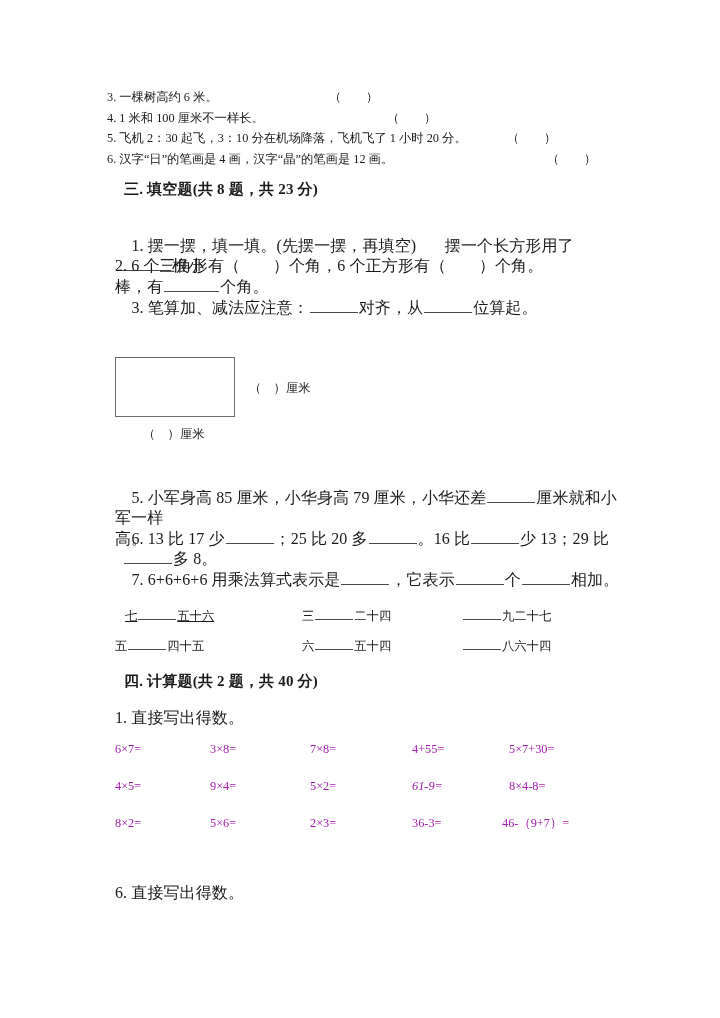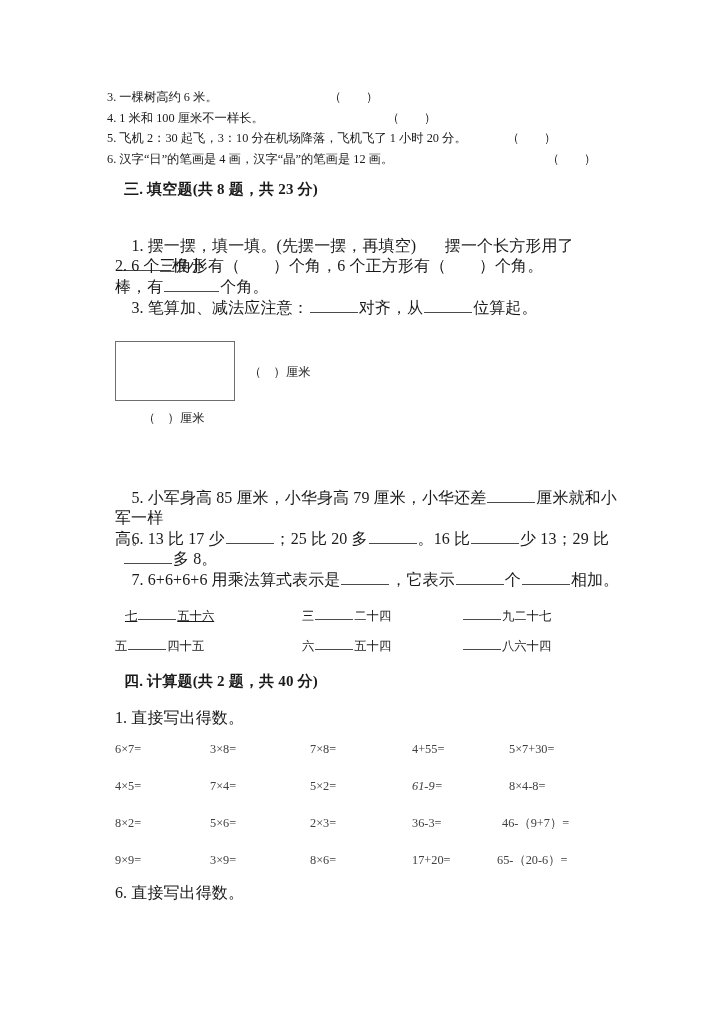--- a/index.html
+++ b/index.html
@@ -58,21 +58,21 @@
     border-bottom: 1px solid #ararara;
     border-bottom: 1px solid #4a4a4a;
     vertical-align: baseline;
     height: 12px;
     margin: 0 1px;
   }
   .b-md { width: 48px; }
   .b-lg { width: 55px; }
 
   
-  .fig { position: absolute; left: 0; top: 330px; width: 400px; height: 105px; }
+  .fig { position: absolute; left: 0; top: 346px; width: 400px; height: 105px; }
   .rect {
     position: absolute;
     left: 8px;
     top: 11px;
     width: 120px;
     height: 60px;
     border: 1.6px solid #6e6e6e;
     background: #ffffff;
     box-sizing: border-box;
   }
@@ -102,21 +102,21 @@
     vertical-align: baseline;
   }
 
   
   .arow { position: absolute; left: 0; width: 512px; height: 23px; }
   .acell {
     position: absolute;
     font-size: 12.3px;
     line-height: 23px;
     white-space: pre;
-    color: #404040;
+    color: #a21caf;
   }
 </style>
 </head>
 <body>
 
 <div class="page">
 
   <div class="tf-block">
     <div class="tf-row">
       <span class="tf-text">3. 一棵树高约 6 米。</span>
@@ -187,37 +187,30 @@
   <div class="arow" style="top:738px;">
     <div class="acell" style="left:8px;">6×7=</div>
     <div class="acell" style="left:103px;">3×8=</div>
     <div class="acell" style="left:203px;">7×8=</div>
     <div class="acell" style="left:305px;">4+55=</div>
     <div class="acell" style="left:402px;">5×7+30=</div>
   </div>
 
   <div class="arow" style="top:775px;">
     <div class="acell" style="left:8px;">4×5=</div>
-    <div class="acell" style="left:103px;">7×4=</div>
+    <div class="acell" style="left:103px;">9×4=</div>
     <div class="acell" style="left:203px;">5×2=</div>
     <div class="acell" style="left:305px;font-style:italic;">61-9=</div>
     <div class="acell" style="left:402px;">8×4-8=</div>
   </div>
 
   <div class="arow" style="top:812px;">
     <div class="acell" style="left:8px;">8×2=</div>
     <div class="acell" style="left:103px;">5×6=</div>
     <div class="acell" style="left:203px;">2×3=</div>
     <div class="acell" style="left:305px;">36-3=</div>
     <div class="acell" style="left:395px;">46-（9+7）=</div>
   </div>
 
-  <div class="arow" style="top:849px;">
-    <div class="acell" style="left:8px;">9×9=</div>
-    <div class="acell" style="left:103px;">3×9=</div>
-    <div class="acell" style="left:203px;">8×6=</div>
-    <div class="acell" style="left:305px;">17+20=</div>
-    <div class="acell" style="left:390px;">65-（20-6）=</div>
-  </div>
 
   <div class="q" style="top:883px;">6. 直接写出得数。</div>
 
 </div>
 
 </body></html>

